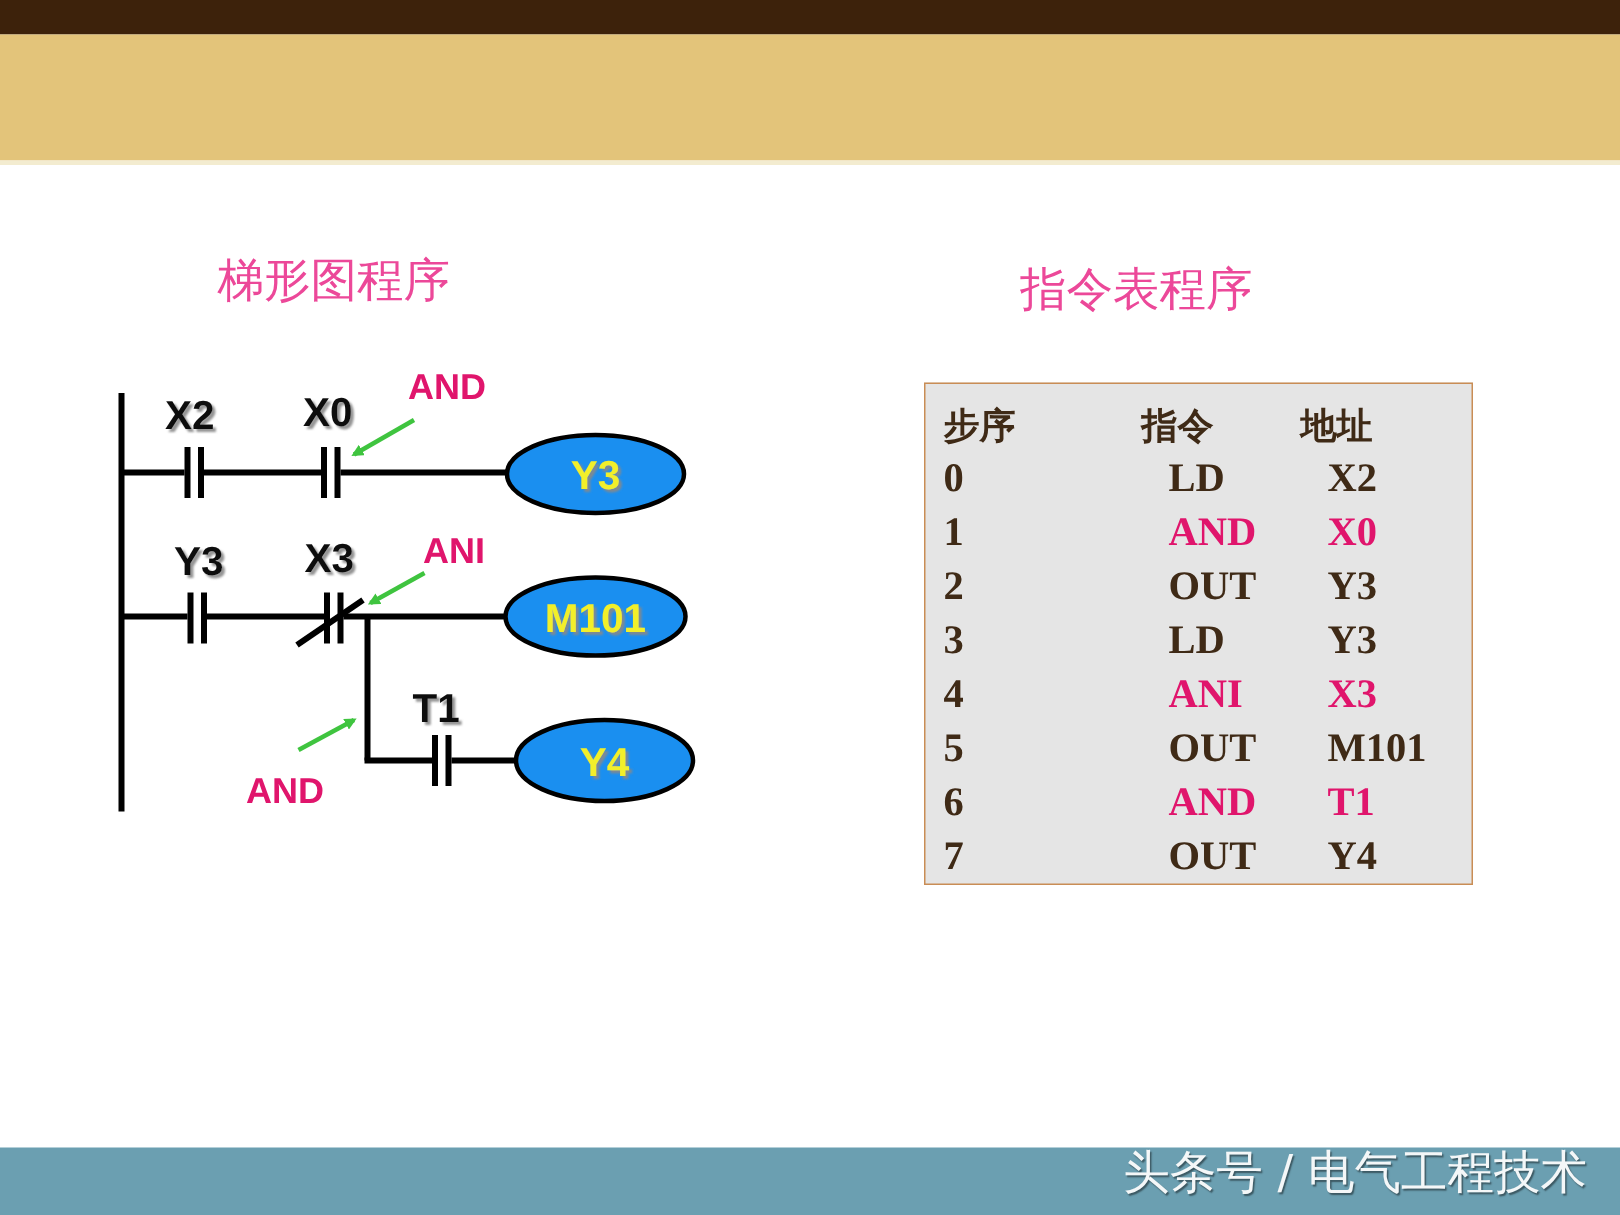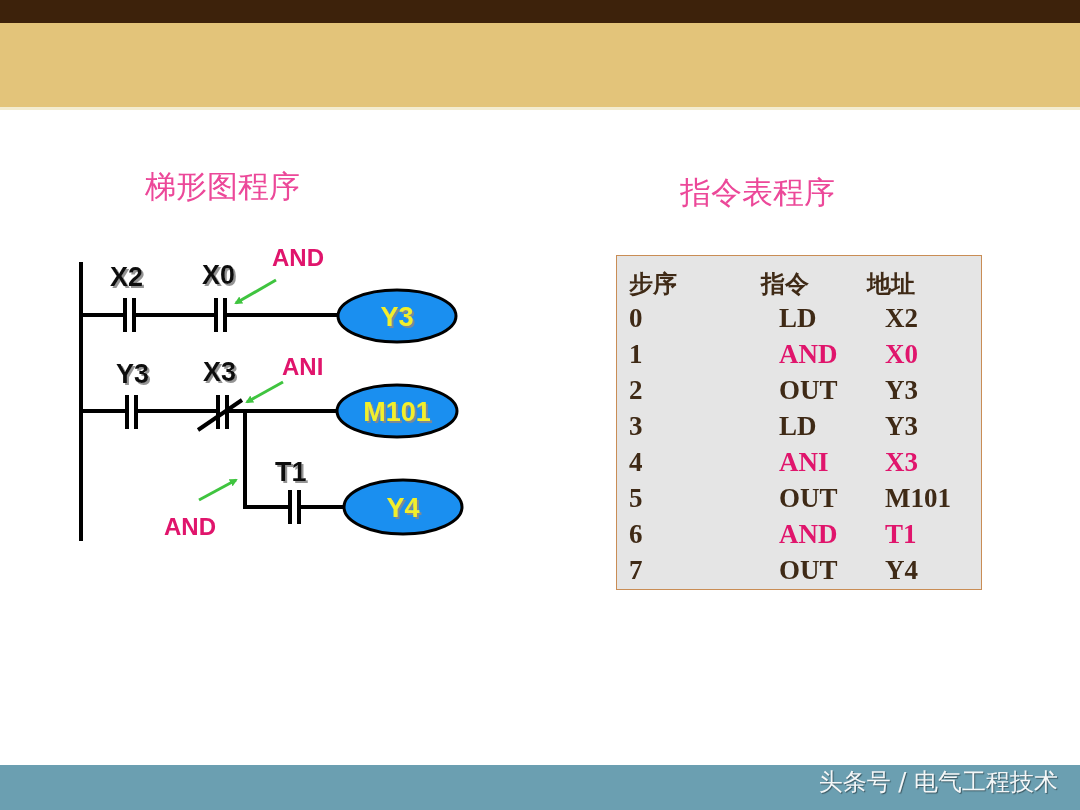--- a/index.html
+++ b/index.html
@@ -7,21 +7,21 @@
     width: 1080px; height: 810px; position: relative; overflow: hidden;
     background: #ffffff;
     font-family: "Liberation Sans", sans-serif;
   }
   .top-bar { position: absolute; left: 0; top: 0; width: 1080px; height: 23px; background: #3d220b; }
   .title-band { position: absolute; left: 0; top: 23px; width: 1080px; height: 84px; background: #e3c47a; }
   .title-band-edge { position: absolute; left: 0; top: 107px; width: 1080px; height: 3px; background: #f3ecd0; }
   .footer-bar { position: absolute; left: 0; top: 765px; width: 1080px; height: 45px; background: #6b9fb1; }
   .watermark {
     position: absolute; right: 22px; top: 766px; height: 32px; line-height: 32px;
-    font-family: "DejaVu Sans", sans-serif; font-size: 24px; color: #f4f7f8;
+    font-family: "DejaVu Sans", sans-serif; font-size: 31px; color: #f4f7f8;
     text-shadow: 1px 1px 1px rgba(0,0,0,0.45);
   }
   .section-title {
     position: absolute; font-family: Liberation Sans, sans-serif; font-size: 31px;
     color: #ec4899; white-space: nowrap;
   }
   #ladder-title { left: 145px; top: 166px; }
   #list-title { left: 680px; top: 172px; }
 
   svg.ladder { position: absolute; left: 0; top: 0; }

